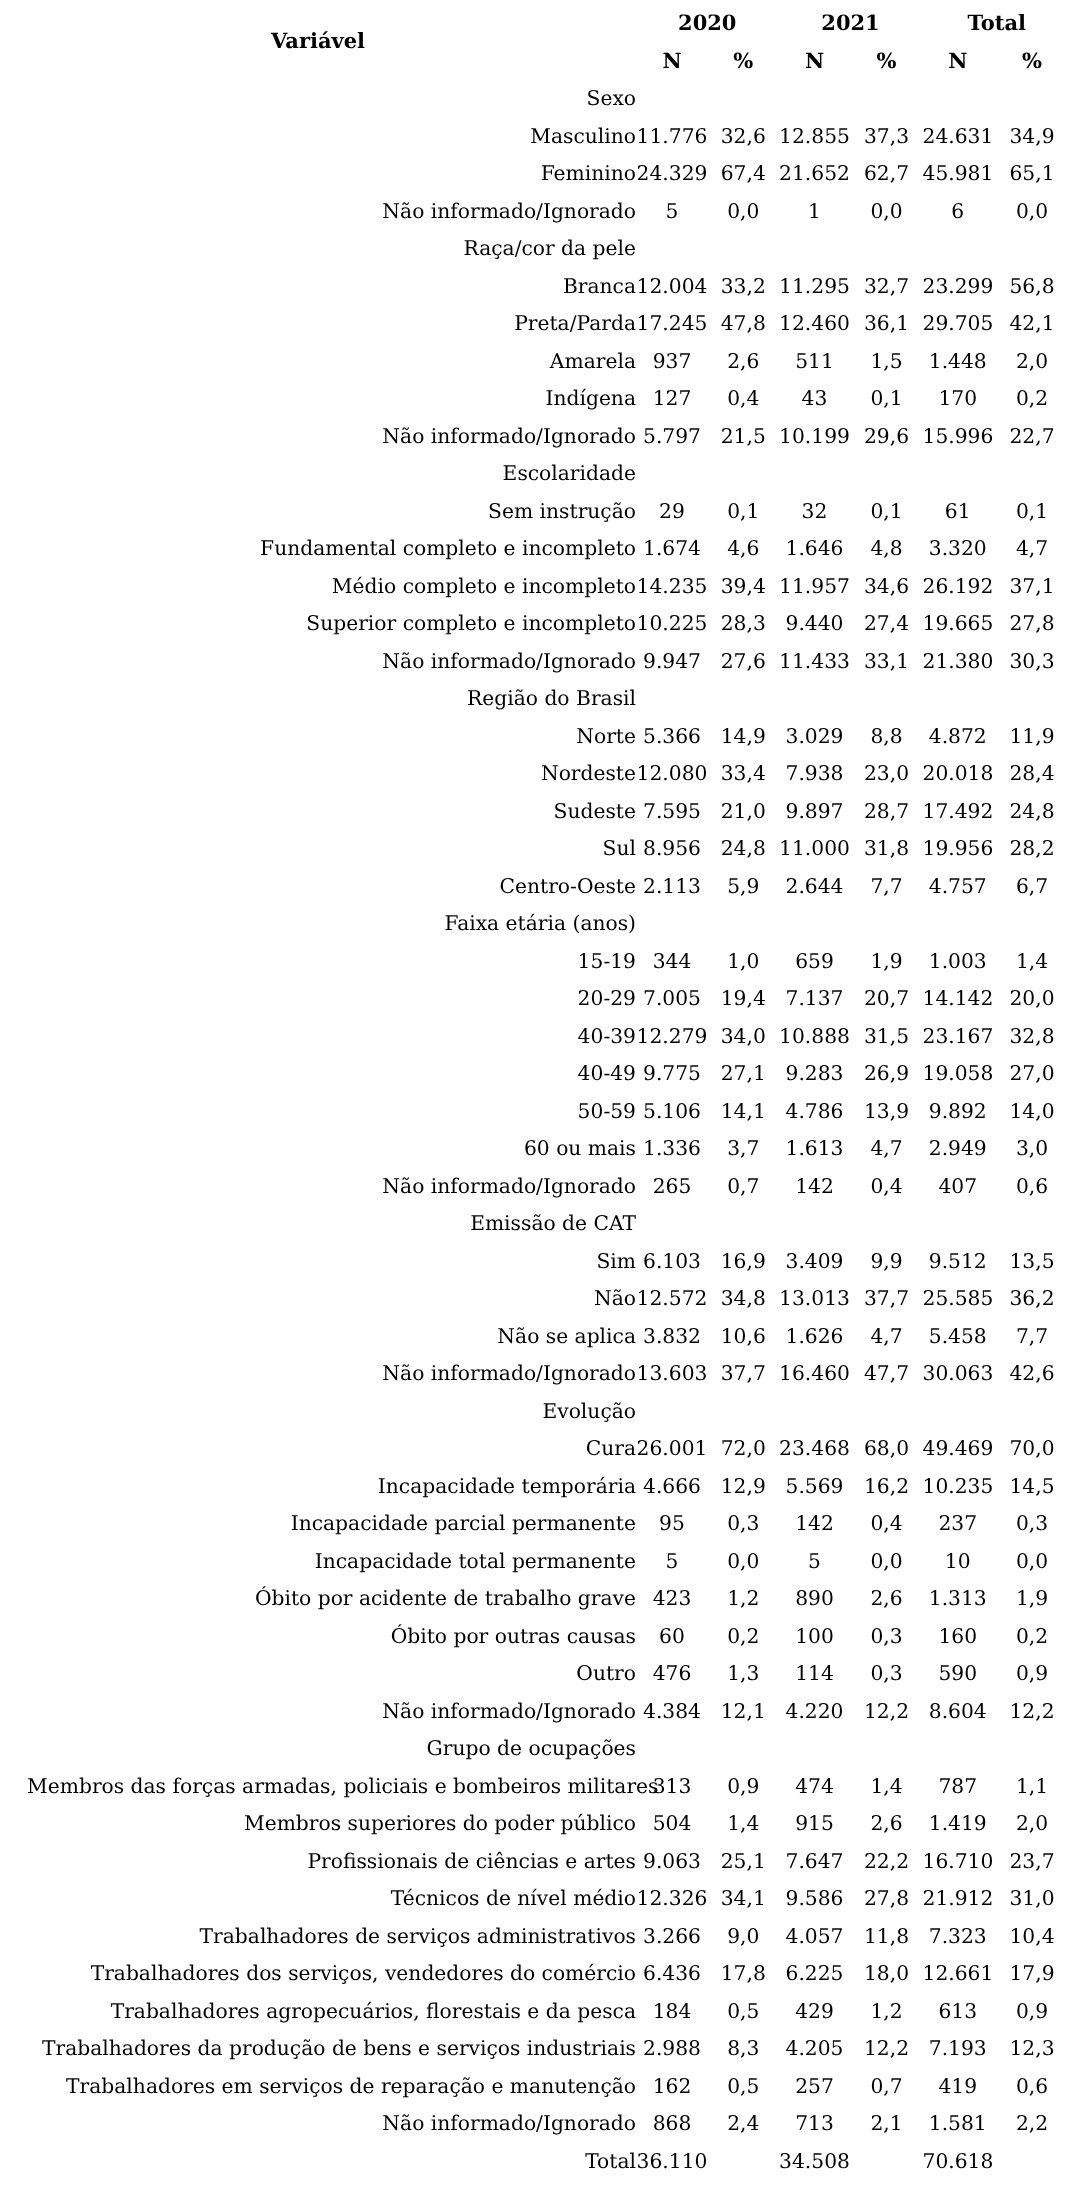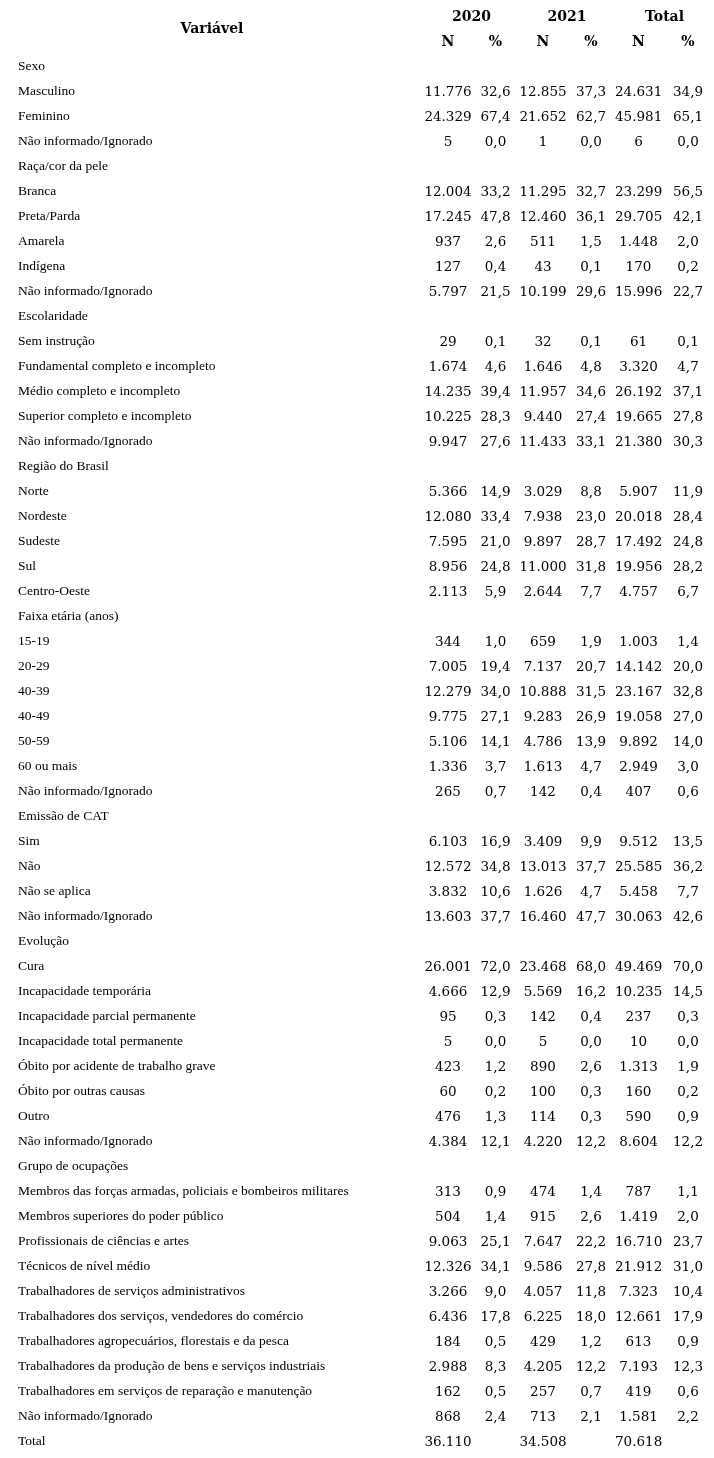--- a/index.html
+++ b/index.html
@@ -34,23 +34,22 @@
     vertical-align: middle;
     white-space: nowrap;
     overflow: visible;
   }
   thead th {
     font-weight: bold;
     font-size: 14px;
     text-align: center;
   }
   td.lbl {
-    text-align: left;
+    text-align: right;
     padding-left: 18px;
-    font-family: Liberation Serif, serif;
   }
   td.num {
     text-align: center;
   }
 </style>
 </head>
 <body>
 
 <table>
   <colgroup>
@@ -124,21 +123,21 @@
         <td class="num"></td>
         <td class="num"></td>
       </tr>
       <tr>
         <td class="lbl">Branca</td>
         <td class="num">12.004</td>
         <td class="num">33,2</td>
         <td class="num">11.295</td>
         <td class="num">32,7</td>
         <td class="num">23.299</td>
-        <td class="num">56,5</td>
+        <td class="num">56,8</td>
       </tr>
       <tr>
         <td class="lbl">Preta/Parda</td>
         <td class="num">17.245</td>
         <td class="num">47,8</td>
         <td class="num">12.460</td>
         <td class="num">36,1</td>
         <td class="num">29.705</td>
         <td class="num">42,1</td>
       </tr>
@@ -231,21 +230,21 @@
         <td class="num"></td>
         <td class="num"></td>
         <td class="num"></td>
       </tr>
       <tr>
         <td class="lbl">Norte</td>
         <td class="num">5.366</td>
         <td class="num">14,9</td>
         <td class="num">3.029</td>
         <td class="num">8,8</td>
-        <td class="num">5.907</td>
+        <td class="num">4.872</td>
         <td class="num">11,9</td>
       </tr>
       <tr>
         <td class="lbl">Nordeste</td>
         <td class="num">12.080</td>
         <td class="num">33,4</td>
         <td class="num">7.938</td>
         <td class="num">23,0</td>
         <td class="num">20.018</td>
         <td class="num">28,4</td>

